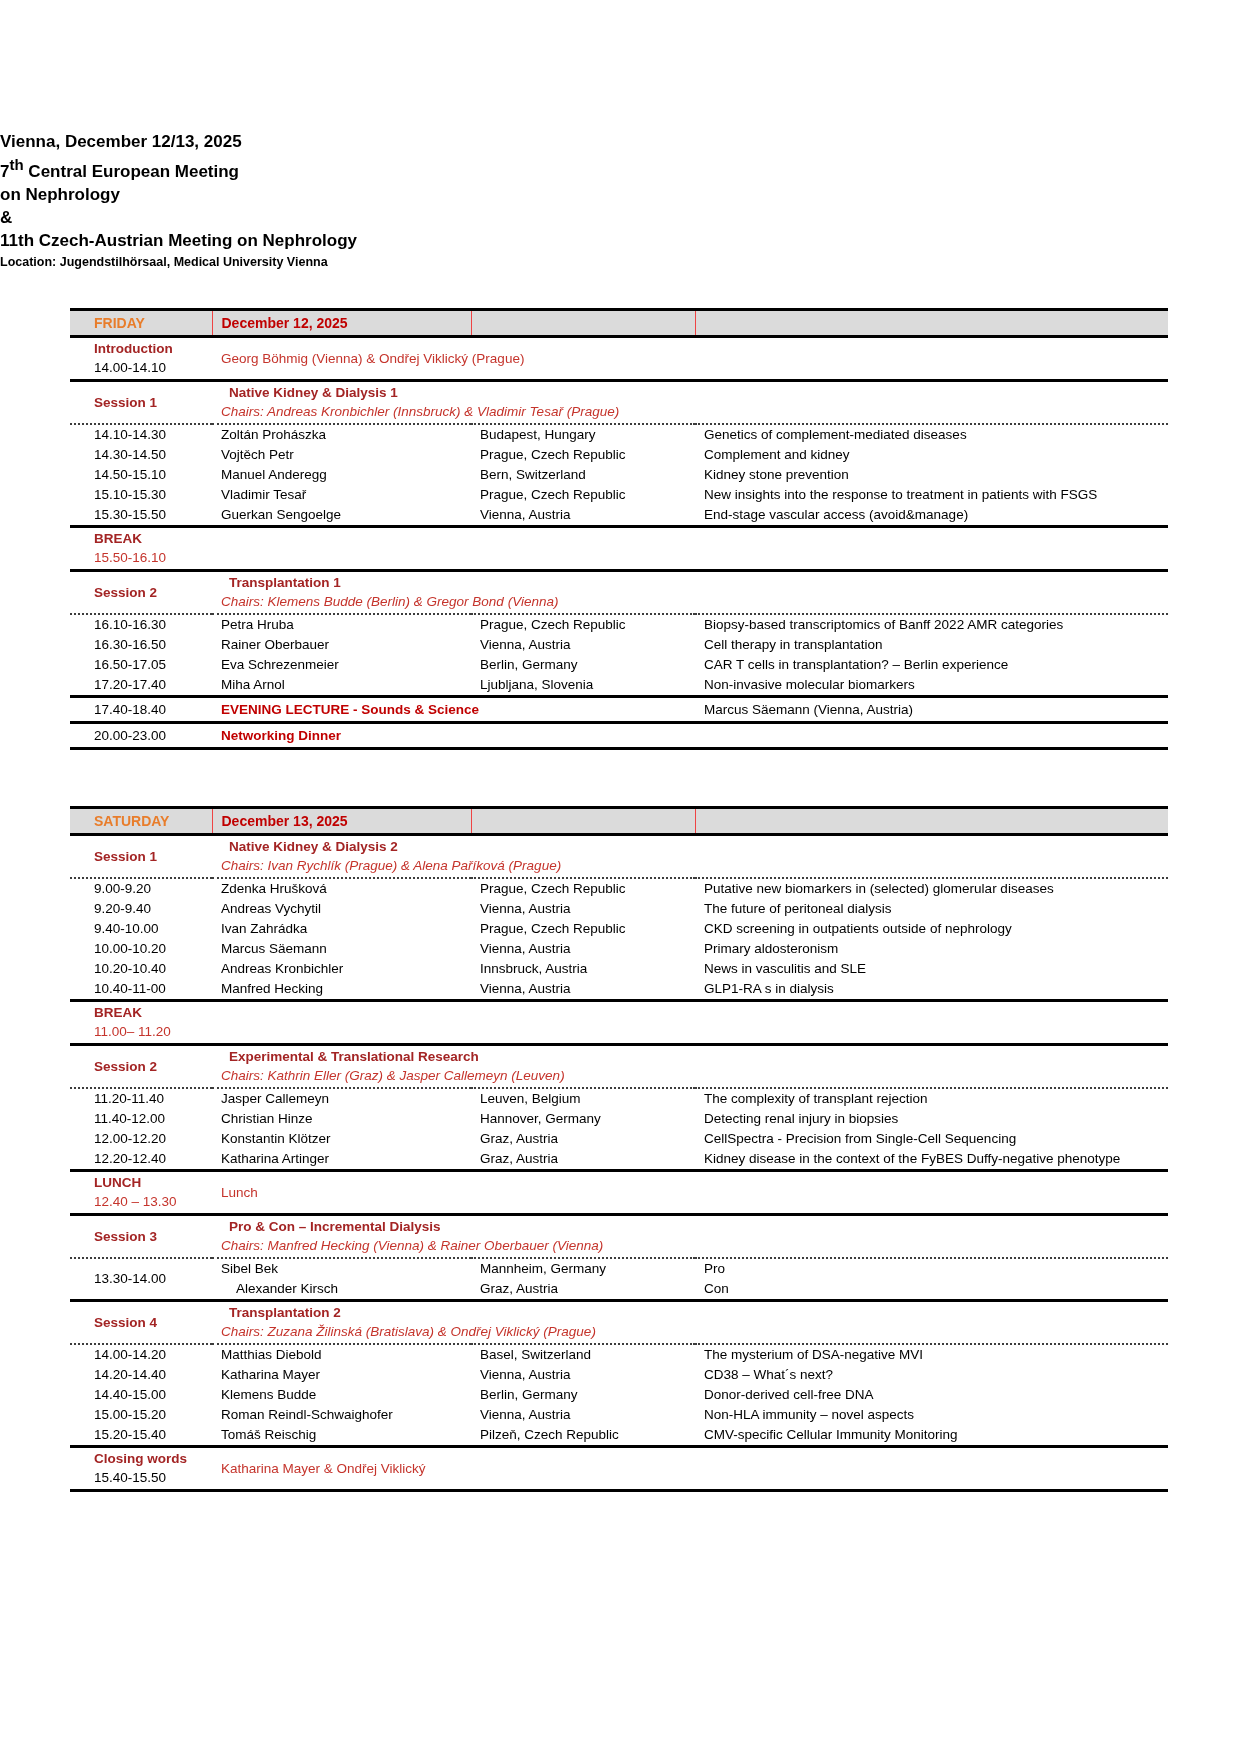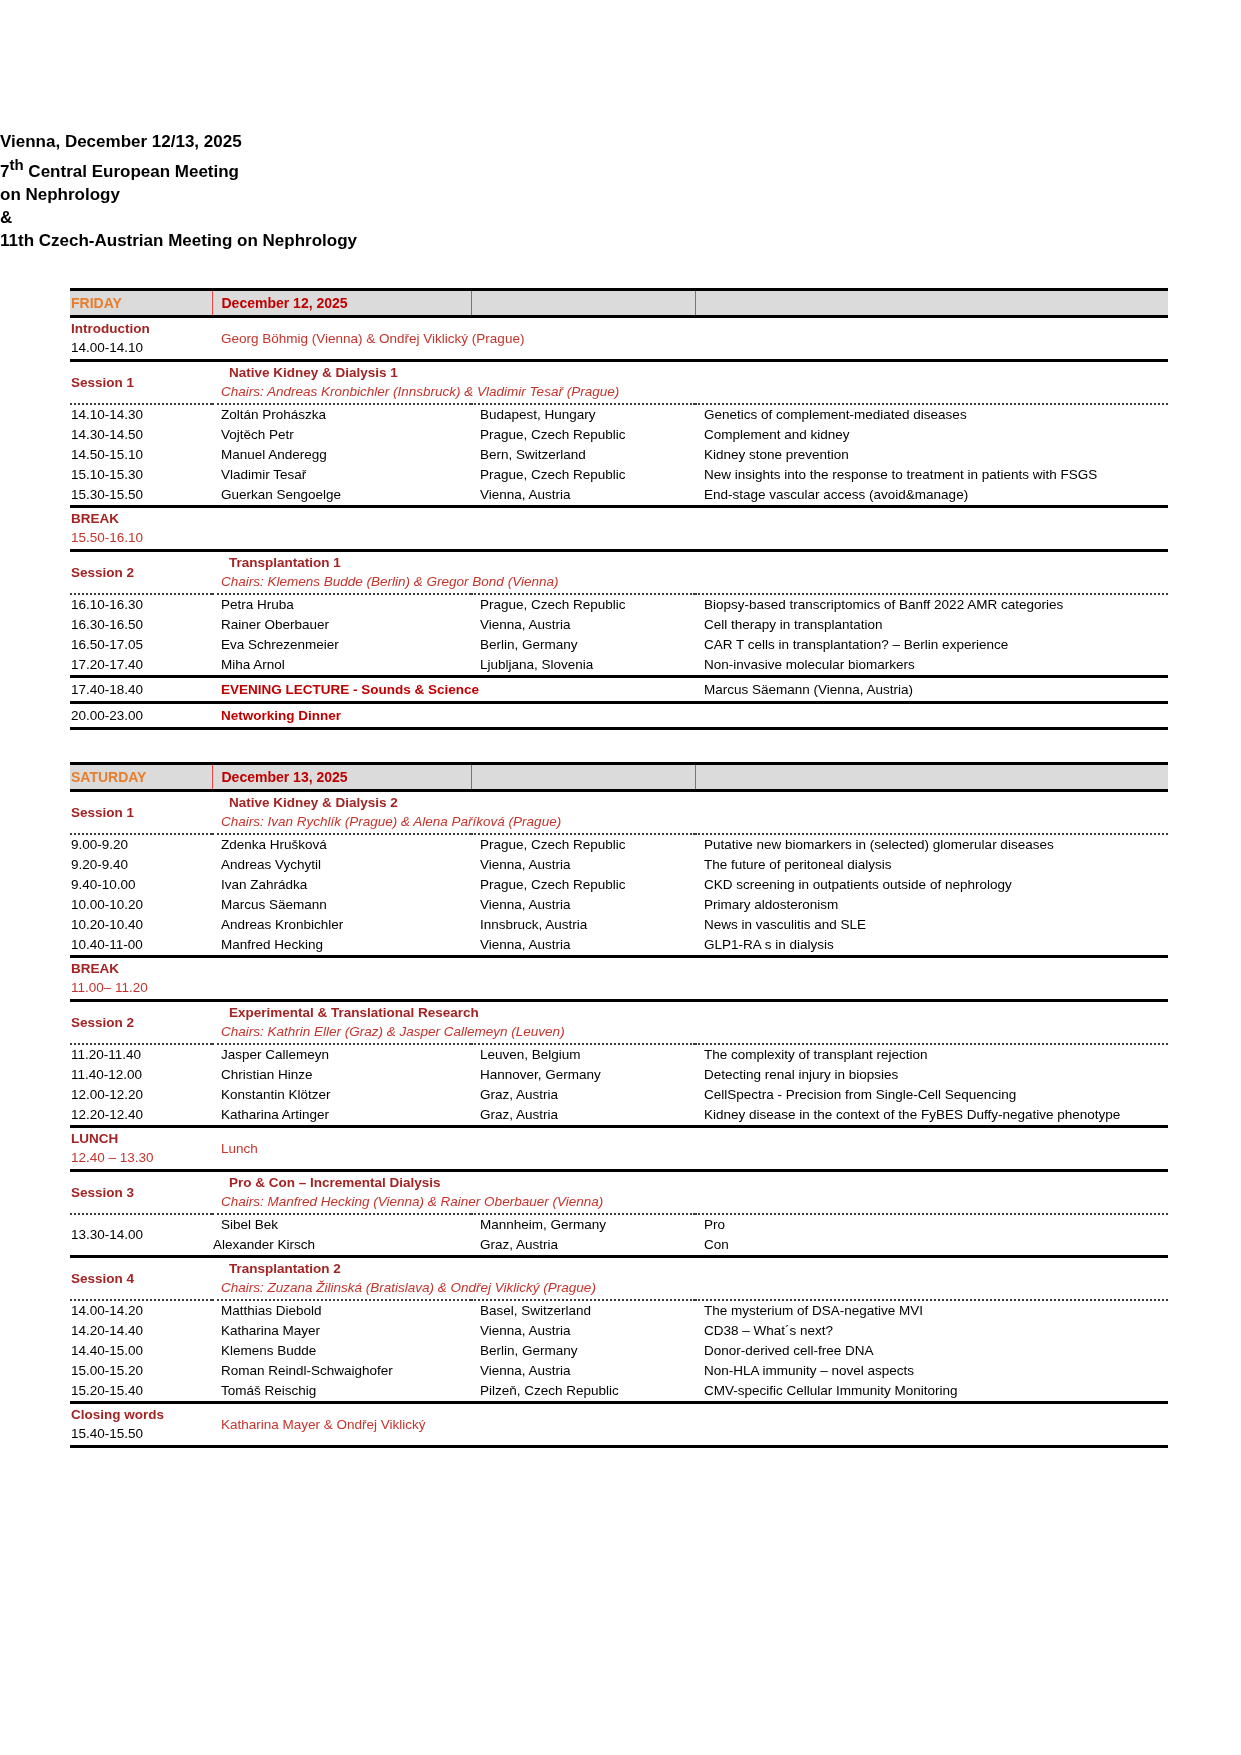--- a/index.html
+++ b/index.html
@@ -22,28 +22,28 @@
 
   
   table.program {
     border-collapse: collapse;
     table-layout: fixed;
     width: 1098px;
     margin-left: 70px;
     font-size: 13.5px;
   }
   #friday-table   { margin-top: 36px; }
-  #saturday-table { margin-top: 32px; }
+  #saturday-table { margin-top: 56px; }
   td {
     padding: 0 4px 0 9px;
     vertical-align: middle;
     overflow: hidden;
     white-space: nowrap;
   }
-  td:first-child { padding-left: 1px; }
+  td:first-child { padding-left: 24px; }
 
   
   tr.dayrow > td {
     background: #DBDBDB;
     border-top: 3px solid #000;
     border-bottom: 3px solid #000;
     height: 24px;
     font-weight: bold;
     font-size: 14px;
   }
@@ -72,20 +72,21 @@
 </style>
 </head>
 <body>
 
 <div class="title-block">
   <div class="t-line">Vienna, December 12/13, 2025</div>
   <div class="t-line"><span>7</span><sup>th</sup><span> Central European Meeting</span></div>
   <div class="t-line">on Nephrology</div>
   <div class="t-line">&amp;</div>
   <div class="t-line">11th Czech-Austrian Meeting on Nephrology</div>
+  <div class="t-loc">Location: Jugendstilhörsaal, Medical University Vienna</div>
 </div>
 
 <table class="program" id="friday-table">
   <colgroup>
       <col style="width:142px">
       <col style="width:259px">
       <col style="width:224px">
       <col style="width:473px">
     </colgroup>
 

